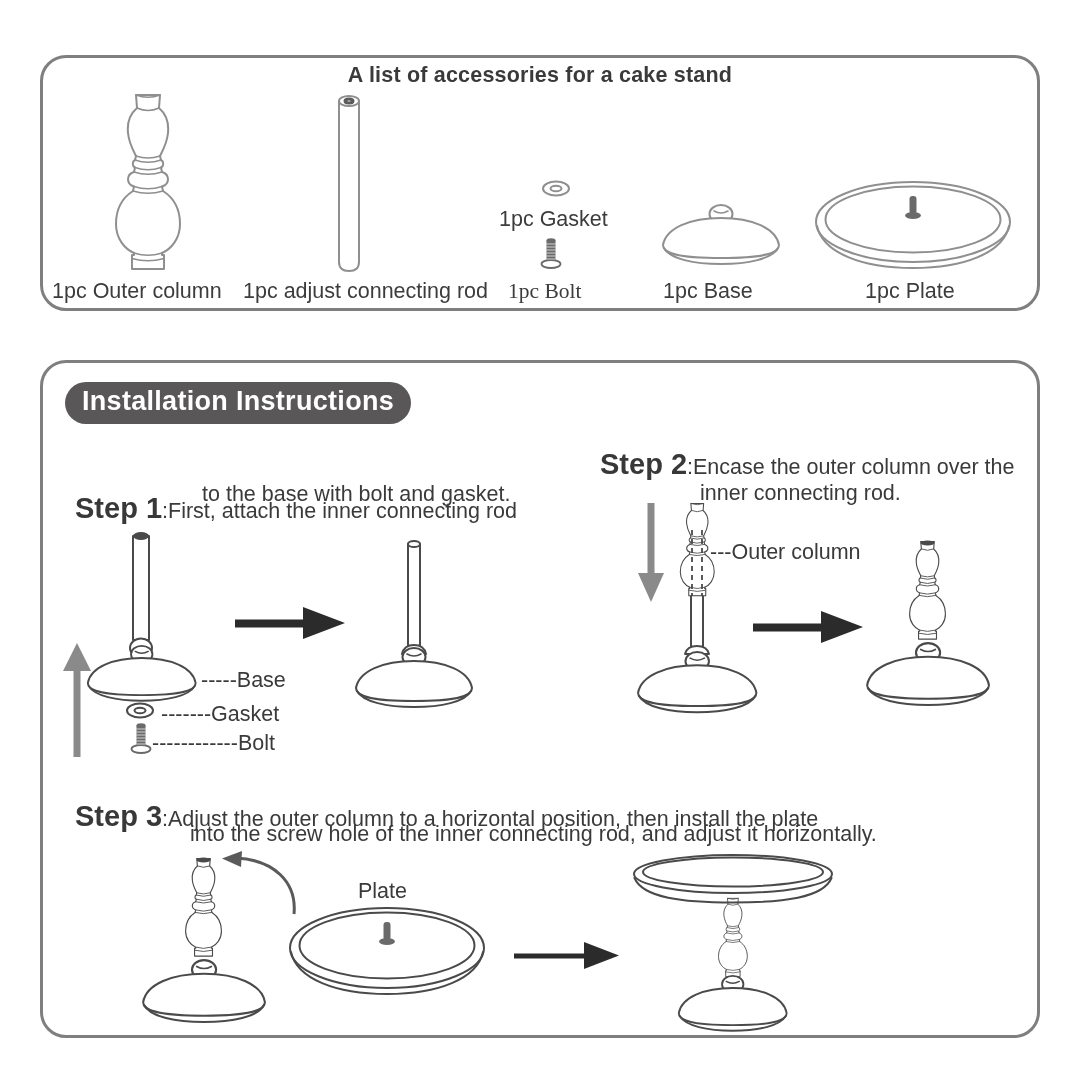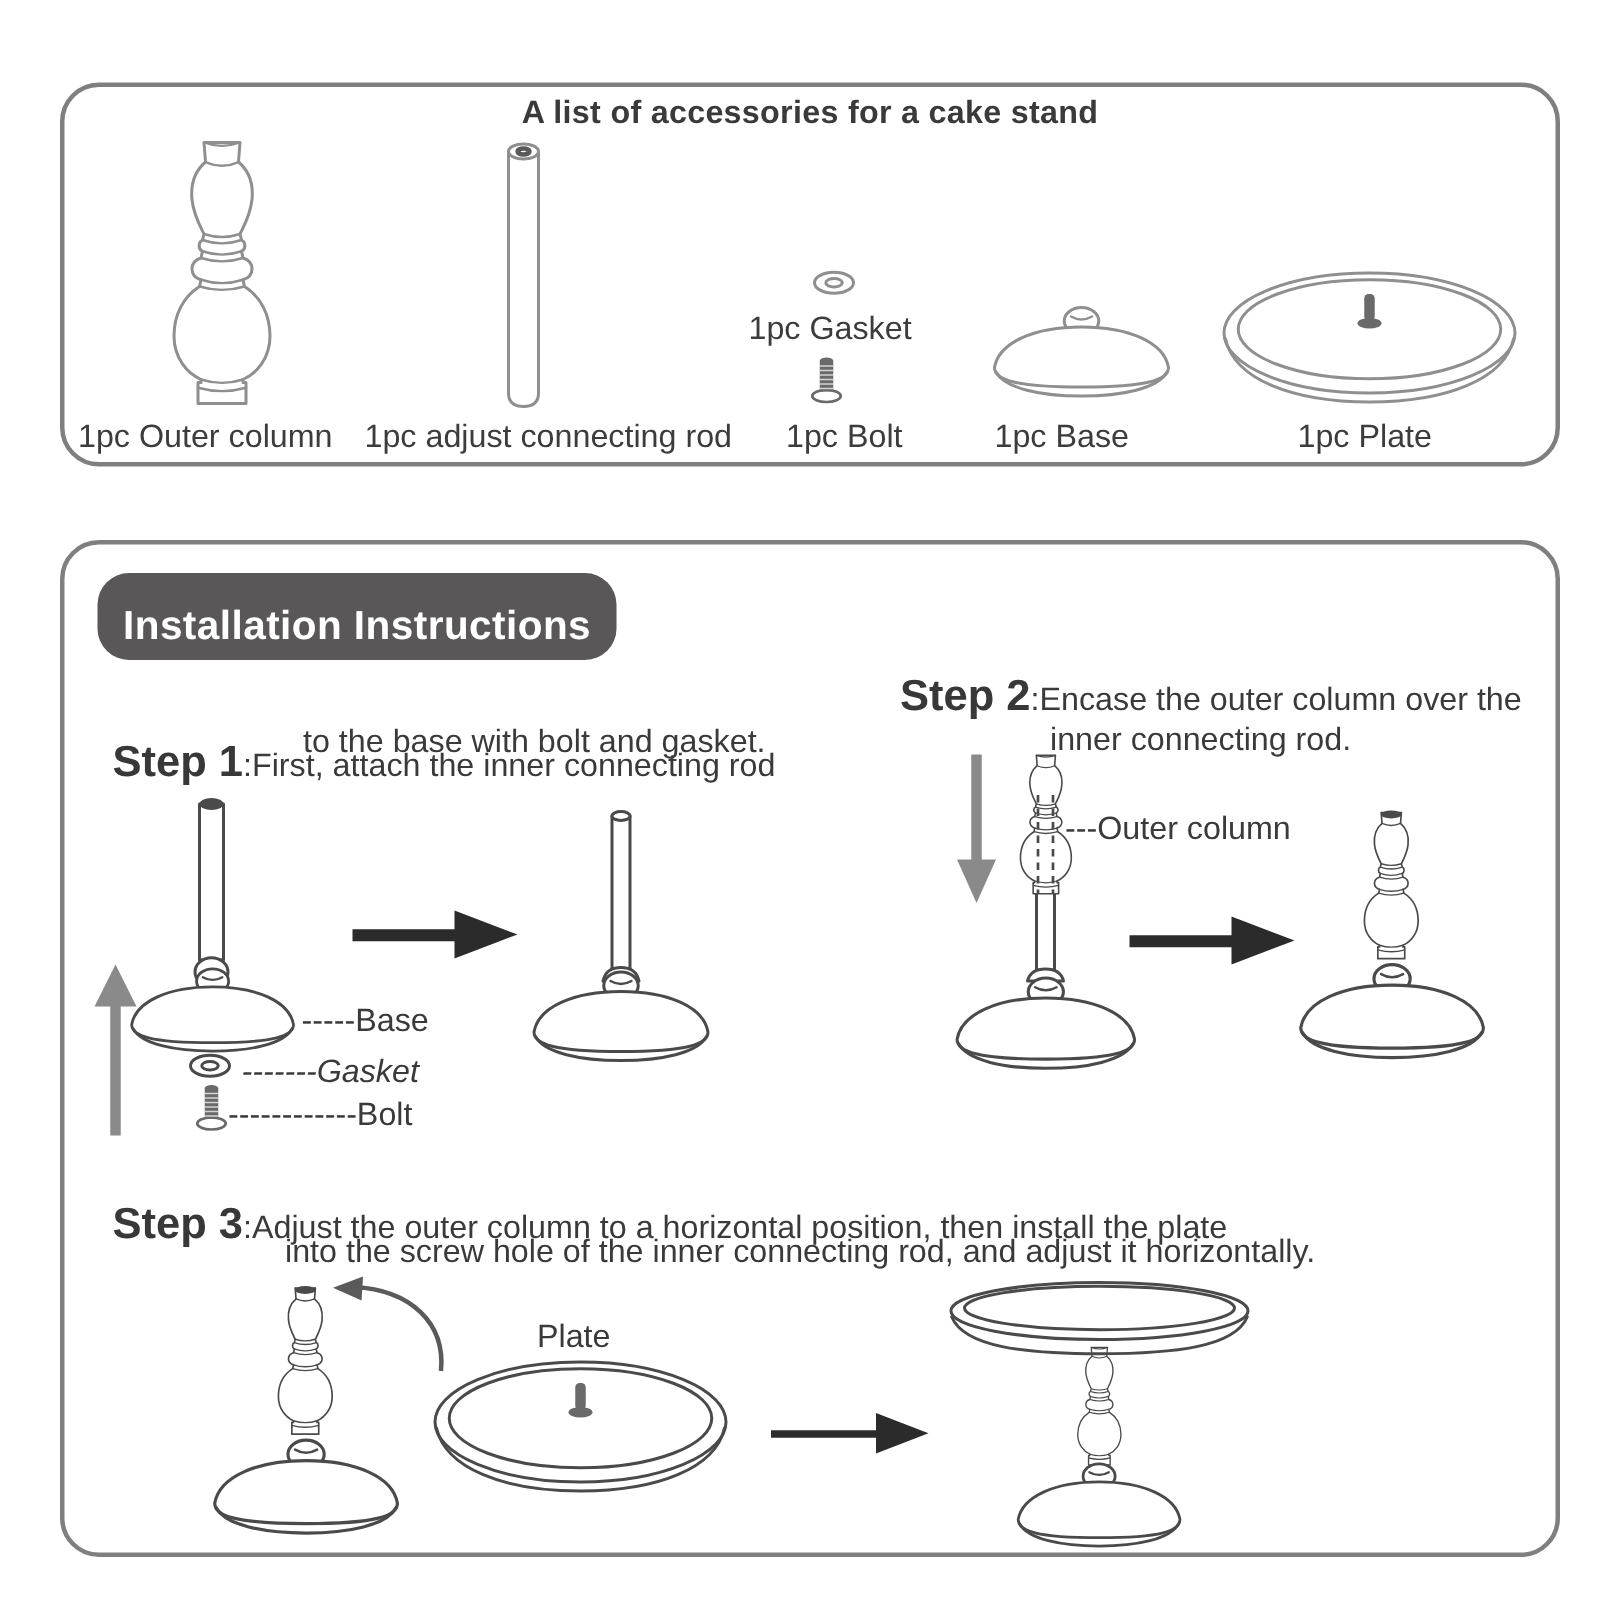--- a/index.html
+++ b/index.html
@@ -18,21 +18,21 @@
   .abs { position:absolute; }
 
   .acc-title {
     left:40px; top:63px; width:1000px; text-align:center;
     font-size:21.5px; font-weight:bold; color:#3a3a3a; letter-spacing:0.2px;
   }
   .item-label { font-size:21.5px; color:#3c3c3c; white-space:nowrap; }
 
   .pill {
     left:65px; top:382px; background:#595757; color:#ffffff;
-    border-radius:21px; padding:20px 17px 7px 17px;
+    border-radius:21px; padding:4px 17px 7px 17px;
     font-size:27px; font-weight:bold; letter-spacing:0.3px;
   }
 
   .step-head { white-space:nowrap; }
   .step-title { font-size:29px; font-weight:bold; color:#383838; }
   .step-text  { font-size:21.5px; color:#3a3a3a; }
   .step-line2 { font-size:21.5px; color:#3a3a3a; white-space:nowrap; }
 
   .diagram-label { font-size:21.5px; color:#3a3a3a; white-space:nowrap; line-height:30px; }
 
@@ -114,21 +114,21 @@
       <use href="#base-dome"></use>
     </svg>
 
   <svg class="abs light-art" style="left:812px; top:177px;" width="202" height="97" viewBox="0 0 202 97">
       <use href="#plate-sym"></use>
     </svg>
 
   <div class="abs item-label" style="left:52px;  top:279px;">1pc Outer column</div>
   <div class="abs item-label" style="left:243px; top:279px;">1pc adjust connecting rod</div>
   <div class="abs item-label" style="left:499px; top:207px;">1pc Gasket</div>
-  <div class="abs item-label" style="left:524px; top:279px;">1pc Bolt</div>
+  <div class="abs item-label" style="left:508px; top:279px;font-family:Liberation Serif, serif;">1pc Bolt</div>
   <div class="abs item-label" style="left:663px; top:279px;">1pc Base</div>
   <div class="abs item-label" style="left:865px; top:279px;">1pc Plate</div>
 
   <div class="panel panel-instructions"></div>
 
   <div class="abs pill">Installation Instructions</div>
 
   <div class="abs step-head" style="left:75px; top:448px;margin-top:44px;">
     <span class="step-title">Step 1</span><span class="step-text">:First, attach the inner connecting rod</span>
   </div>
@@ -150,21 +150,21 @@
 
   <svg class="abs dark-art" style="left:125px; top:702px;" width="30" height="17" viewBox="0 0 30 17">
       <use href="#gasket-sym"></use>
     </svg>
 
   <svg class="abs dark-art" style="left:130px; top:722px;" width="22" height="32" viewBox="0 0 22 32">
       <use href="#bolt-sym"></use>
     </svg>
 
   <div class="abs diagram-label" style="left:201px; top:665px;">-----Base</div>
-  <div class="abs diagram-label" style="left:161px; top:699px;font-style:italic;">-------Gasket</div>
+  <div class="abs diagram-label" style="left:161px; top:699px;">-------Gasket</div>
   <div class="abs diagram-label" style="left:152px; top:728px;">------------Bolt</div>
 
   <svg class="abs black-arrow" style="left:235px; top:605px;" width="110" height="36" viewBox="0 0 110 36">
       <use href="#arrow-right-solid"></use>
     </svg>
 
   <svg class="abs dark-art" style="left:352px; top:538px;" width="124" height="170" viewBox="0 0 124 170">
     <path class="outline" d="M56,6 L56,110 L68,110 L68,6 Z"></path>
     <ellipse class="outline" cx="62" cy="6" rx="6" ry="3"></ellipse>
     <path class="outline" d="M50,116 Q52,107 62,107 Q72,107 74,116 Z"></path>

